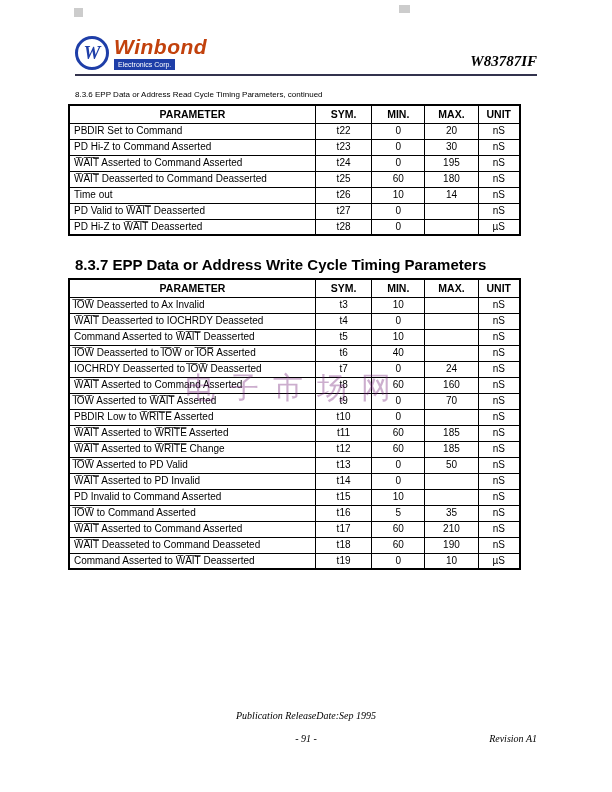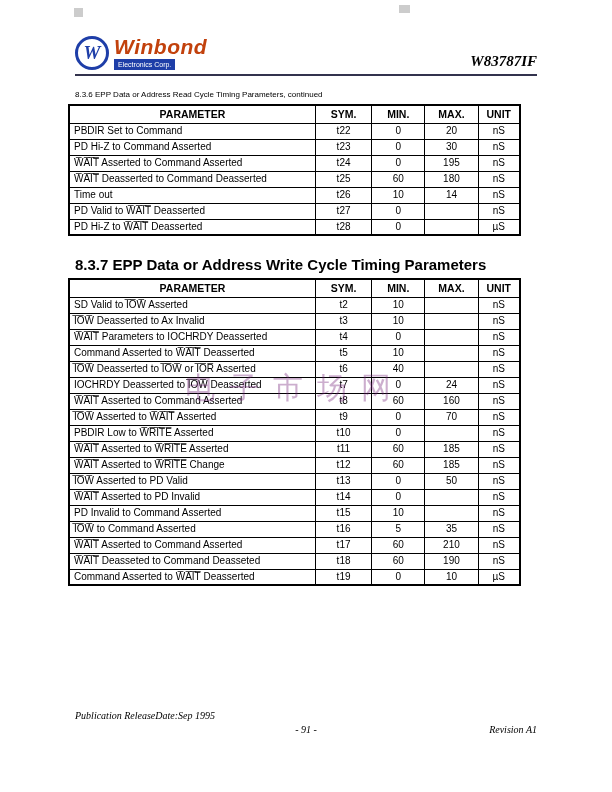--- a/index.html
+++ b/index.html
@@ -62,22 +62,22 @@
     position:absolute; left:185px; top:368px; font-size:30px;
     letter-spacing:14px; color:#701a75; opacity:0.35;
     font-family:"DejaVu Sans", sans-serif; pointer-events:none; white-space:nowrap;
   }
 
   
   .footer {
     position:absolute; left:75px; right:75px; top:710px;
     font-family:"Liberation Serif", serif; font-style:italic; font-size:10px;
   }
-  .footer .line1 { text-align:left; }
-  .footer .line2 { position:relative; margin-top:3px; text-align:center; }
+  .footer .line1 { text-align:center; }
+  .footer .line2 { position:relative; margin-top:12px; text-align:center; }
   .footer .revision { position:absolute; right:0; top:0; }
 </style>
 </head>
 <body>
 
 <div class="page">
 
   <div class="artifact a1"></div>
   <div class="artifact a2"></div>
 
@@ -175,38 +175,31 @@
         <th class="w-param">PARAMETER</th>
         <th class="w-sym">SYM.</th>
         <th class="w-min">MIN.</th>
         <th class="w-max">MAX.</th>
         <th class="w-unit">UNIT</th>
       </tr>
     </thead>
     <tbody>
 
 
-        <tr>
-          <td>SD Valid to I̅O̅W̅ Asserted</td>
-          <td class="c">t2</td>
-          <td class="c">10</td>
-          <td class="c"></td>
-          <td class="c">nS</td>
-        </tr>
 
         <tr>
           <td>I̅O̅W̅ Deasserted to Ax Invalid</td>
           <td class="c">t3</td>
           <td class="c">10</td>
           <td class="c"></td>
           <td class="c">nS</td>
         </tr>
 
         <tr>
-          <td>W̅A̅I̅T̅ Parameters to IOCHRDY Deasserted</td>
+          <td>W̅A̅I̅T̅ Deasserted to IOCHRDY Deasseted</td>
           <td class="c">t4</td>
           <td class="c">0</td>
           <td class="c"></td>
           <td class="c">nS</td>
         </tr>
 
         <tr>
           <td>Command Asserted to W̅A̅I̅T̅ Deasserted</td>
           <td class="c">t5</td>
           <td class="c">10</td>

